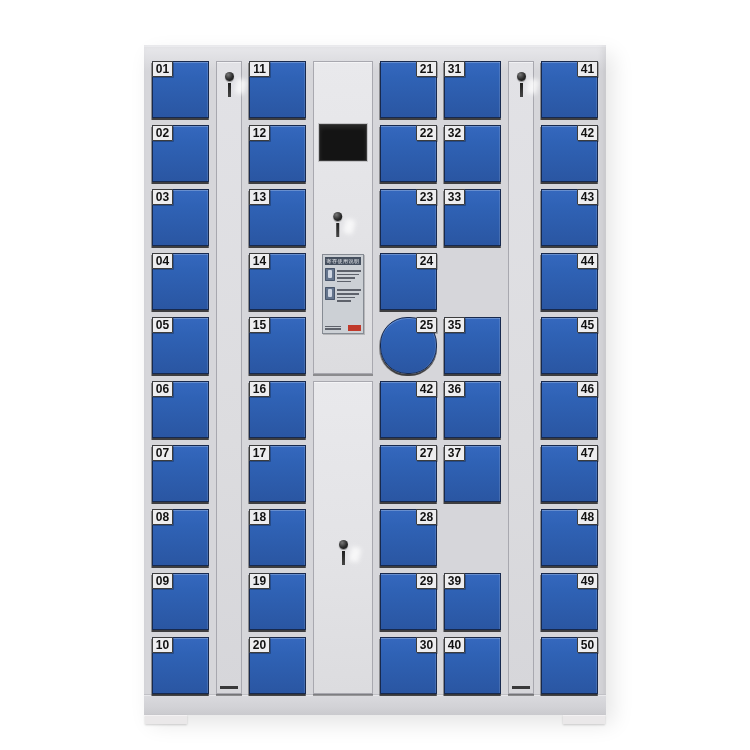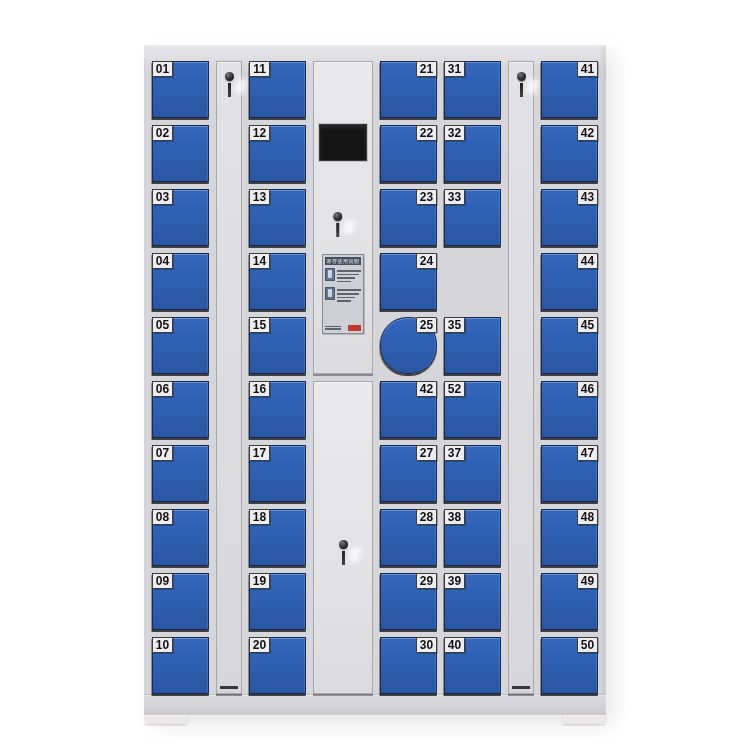--- a/index.html
+++ b/index.html
@@ -230,27 +230,24 @@
         <div class="door" style="grid-area: 2 / 6;">
           <div class="num l">32</div>
         </div>
         <div class="door" style="grid-area: 3 / 6;">
           <div class="num l">33</div>
         </div>
         <div class="door" style="grid-area: 5 / 6;">
           <div class="num l">35</div>
         </div>
         <div class="door" style="grid-area: 6 / 6;">
-          <div class="num l">52</div>
+          <div class="num l">36</div>
         </div>
         <div class="door" style="grid-area: 7 / 6;">
           <div class="num l">37</div>
-        </div>
-        <div class="door" style="grid-area: 8 / 6;">
-          <div class="num l">38</div>
         </div>
         <div class="door" style="grid-area: 9 / 6;">
           <div class="num l">39</div>
         </div>
         <div class="door" style="grid-area: 10 / 6;">
           <div class="num l">40</div>
         </div>
         <div class="keypanel" style="grid-area: 1 / 7 / span 10;">
           <div class="keyset top">
             <div class="k-head"></div>

